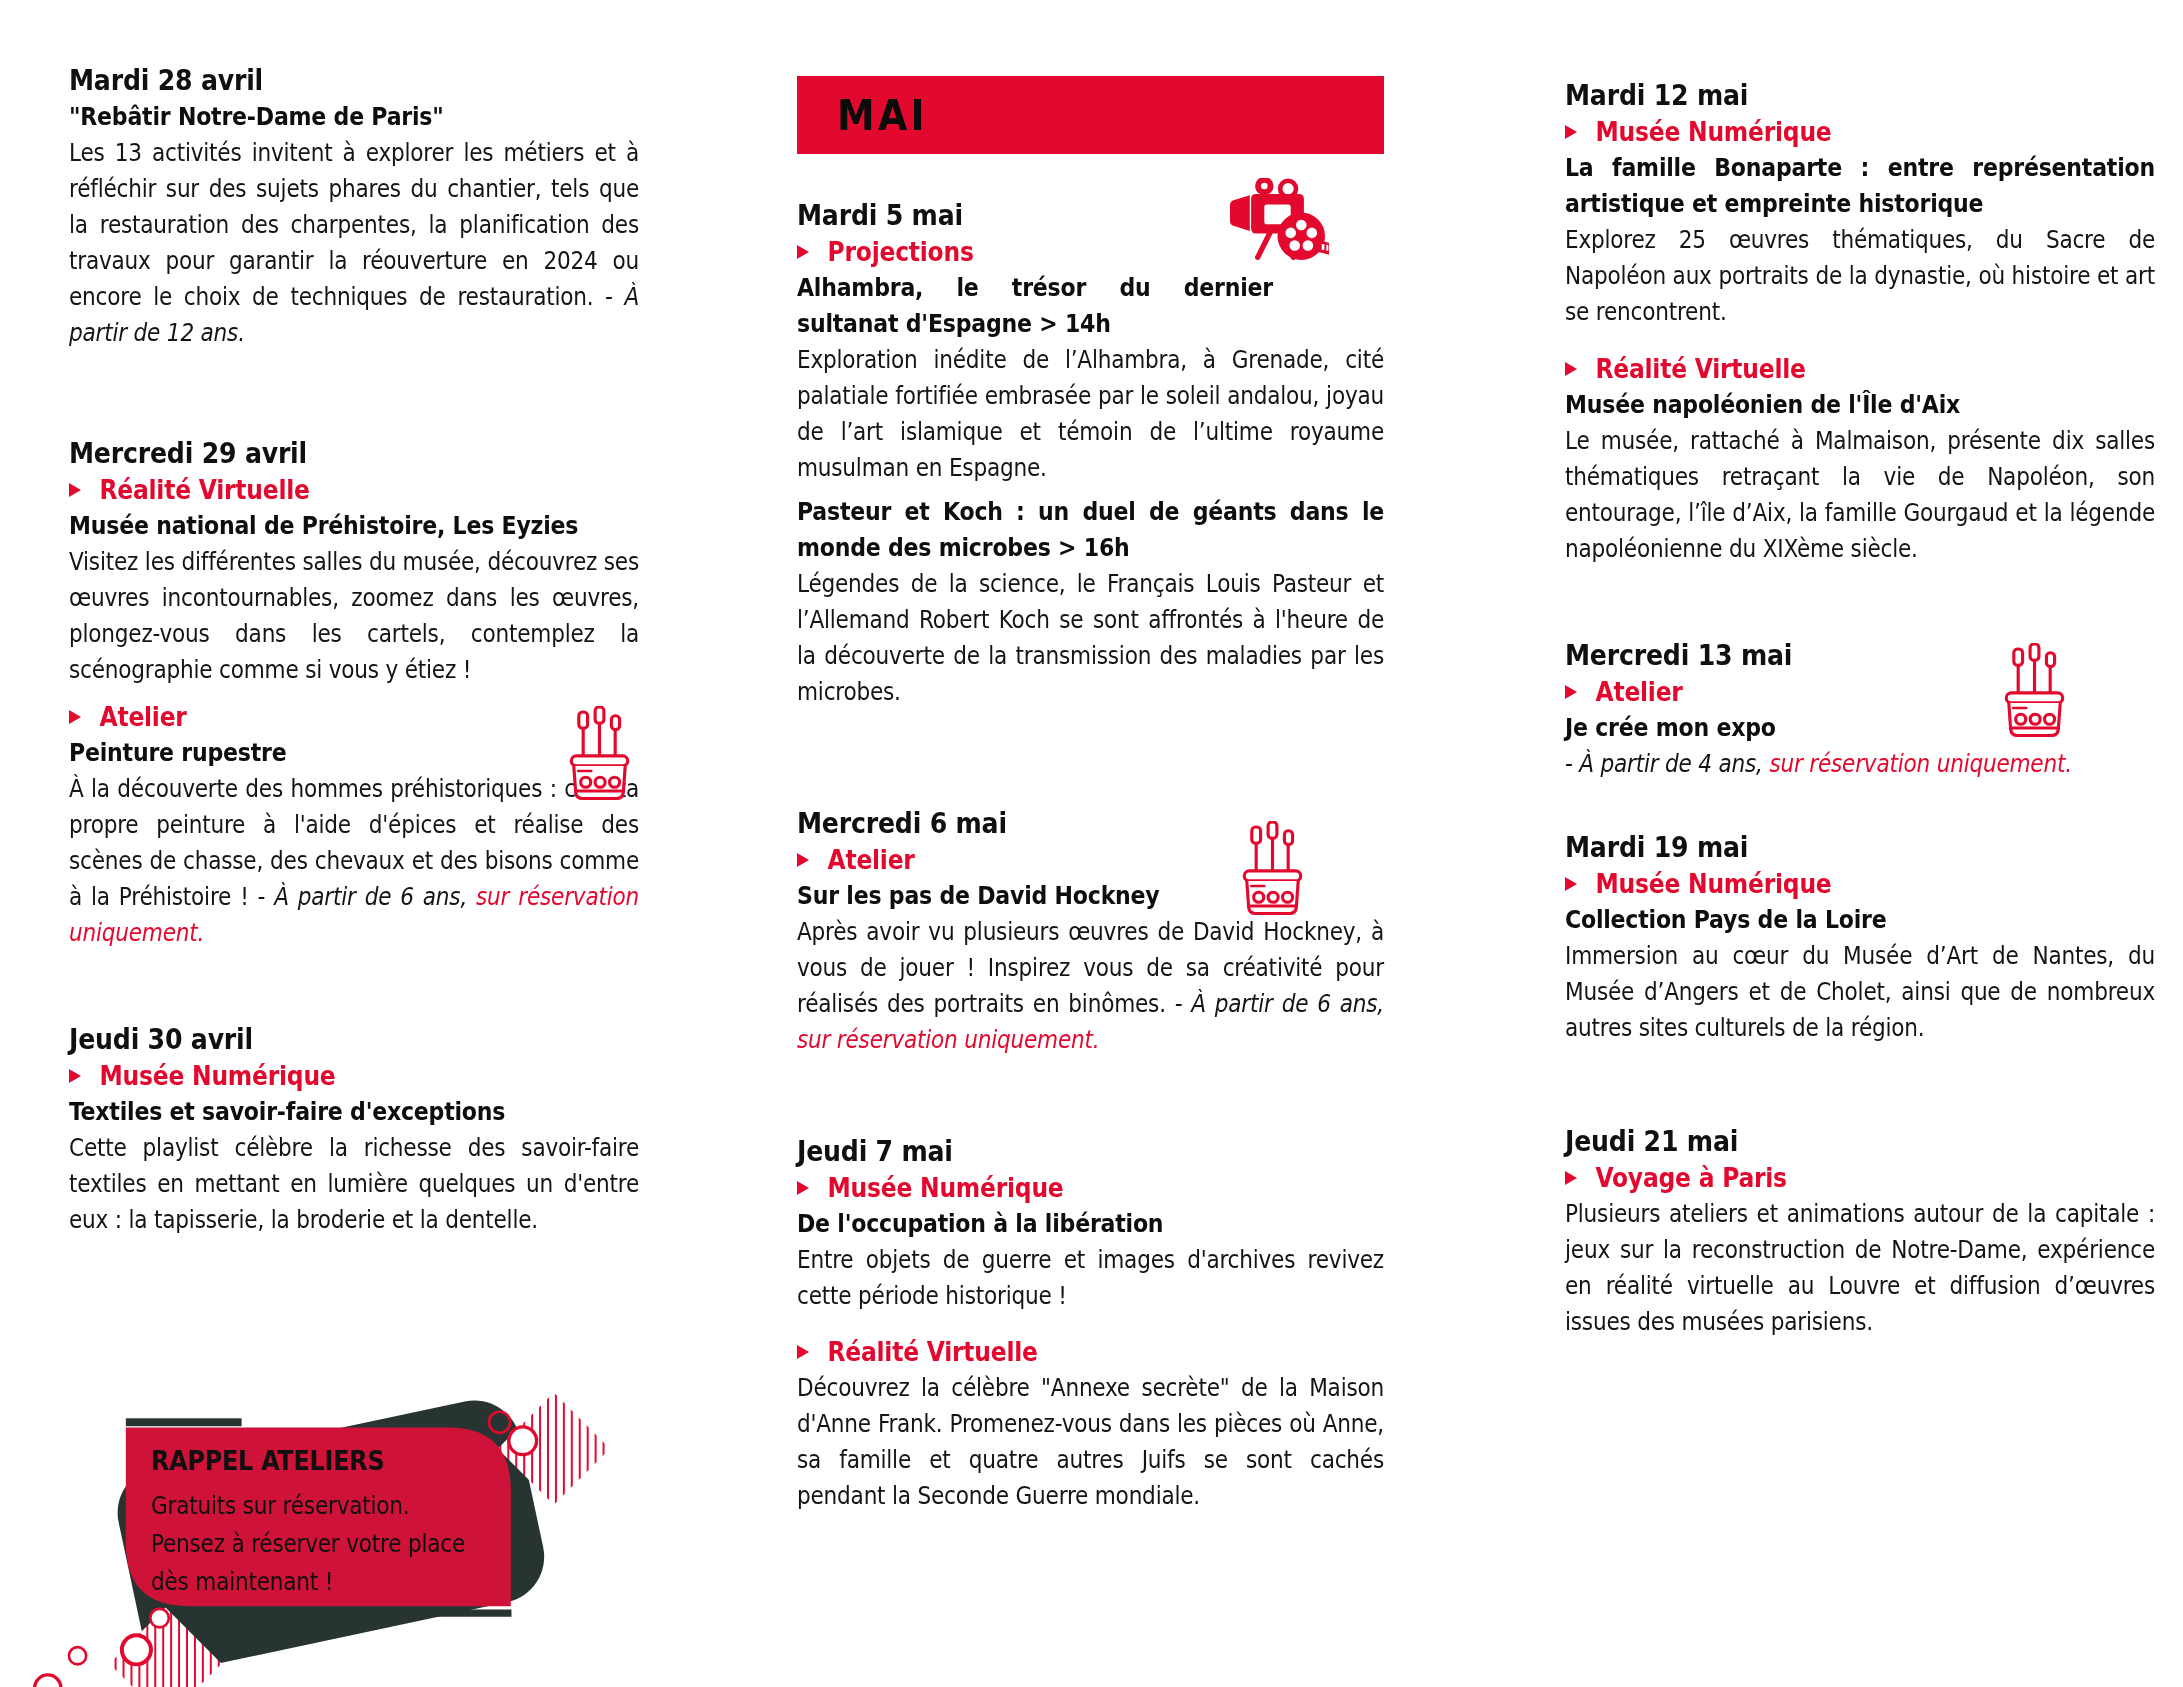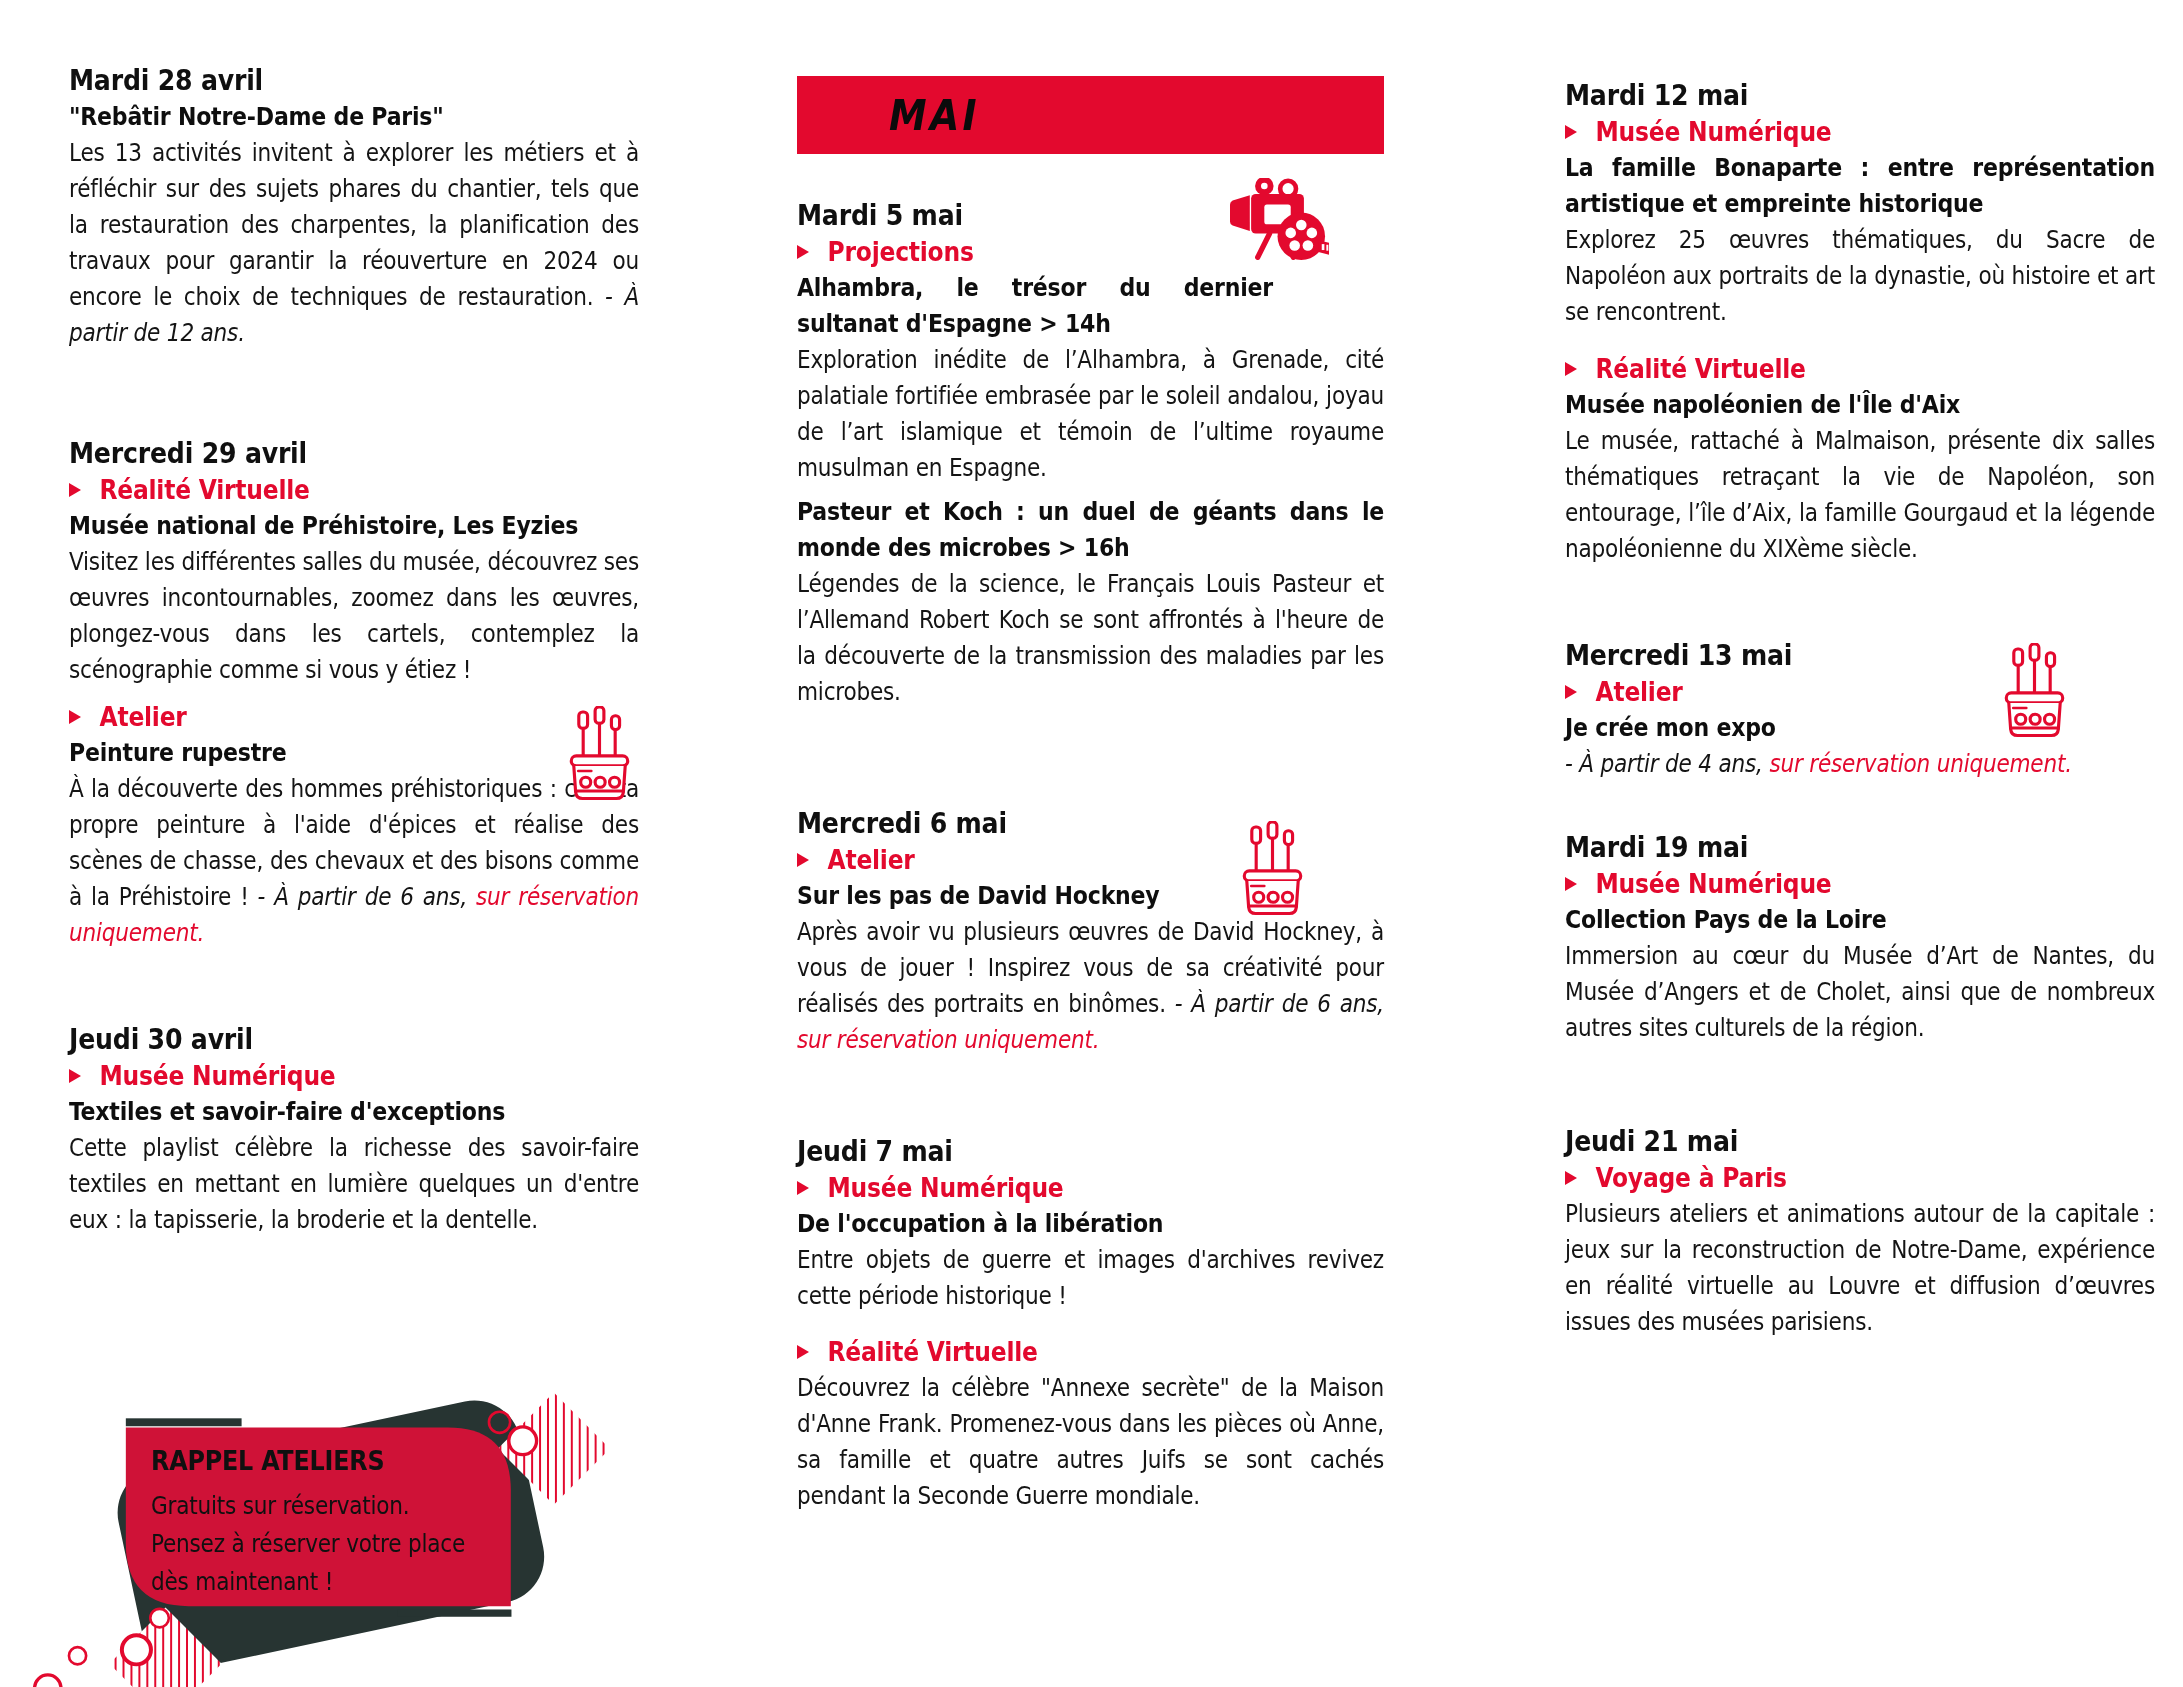--- a/index.html
+++ b/index.html
@@ -22,21 +22,21 @@
   #col1{left:69px;top:63px;width:570px;}
   #col2{left:797px;top:76px;width:587px;}
   #col3{left:1565px;top:78px;width:590px;}
 
   .banner{
     width:100%;height:78px;background:var(--red);
     display:flex;align-items:center;
   }
   .banner .label{
     font-size:42px;font-weight:900;color:#0b0b0b;
-    letter-spacing:3.3px;padding-left:92px;font-style:italic;
+    letter-spacing:3.3px;padding-left:40px;
   }
 
   .block{position:relative;}
   .date{font-size:28px;font-weight:800;line-height:36px;color:#101010;}
   .category{line-height:36px;display:flex;align-items:center;}
   .category .label{font-size:26px;font-weight:700;color:var(--red);margin-left:18.5px;}
   .tri{
     width:0;height:0;display:inline-block;
     border-left:12.6px solid var(--red);
     border-top:7.3px solid transparent;

